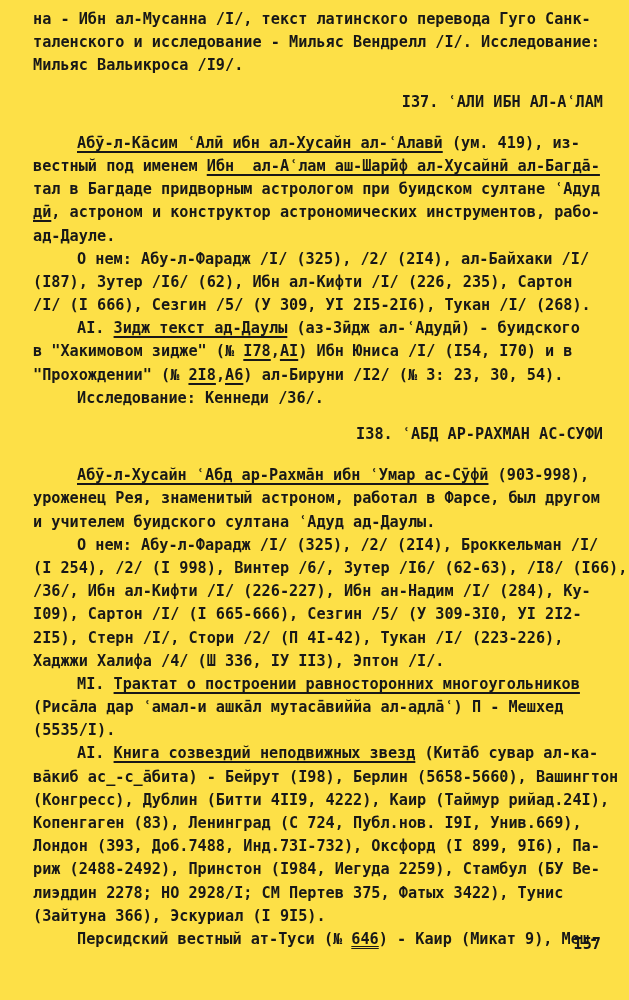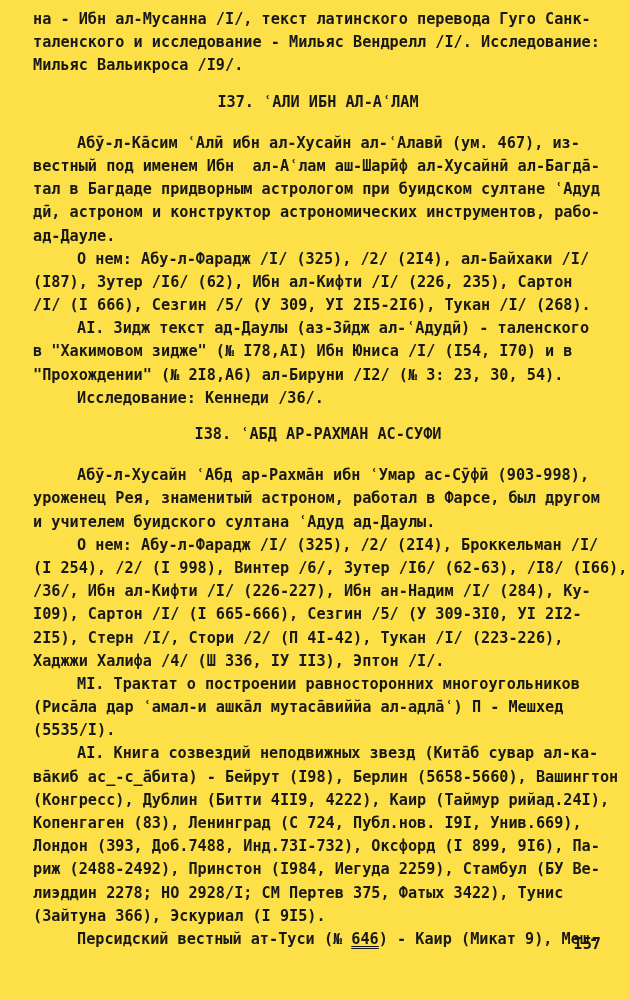--- a/index.html
+++ b/index.html
@@ -18,26 +18,27 @@
     overflow: hidden;
   }
   .para { margin: 0; }
   .line {
     white-space: pre;
     line-height: 23.2px;
     height: 23.2px;
   }
   .ind { padding-left: 44px; }
   .heading {
-    text-align: center;
+    text-align: right;
     line-height: 23.2px;
     height: 23.2px;
     margin: 13px 0 18px 0;
   }
   .u1 {
+    text-decoration: underline;
     text-decoration-thickness: 1.5px;
     text-underline-offset: 3px;
   }
   .u2 {
     text-decoration: underline double;
     text-underline-offset: 2px;
   }
   .pagenum {
     position: absolute;
     right: 28px;
@@ -51,33 +52,33 @@
 
 <div class="page">
   <div id="text-column">
       <div class="para">
         <div class="line"><span>на - Ибн ал-Мусанна /I/, текст латинского перевода Гуго Санк-</span></div>
         <div class="line"><span>таленского и исследование - Мильяс Вендрелл /I/. Исследование:</span></div>
         <div class="line"><span>Мильяс Вальикроса /I9/.</span></div>
       </div>
       <div class="heading">I37. ʿАЛИ ИБН АЛ-АʿЛАМ</div>
       <div class="para">
-        <div class="line ind"><span class="u1">Абӯ-л-Ка̄сим ʿАлӣ ибн ал-Хусайн ал-ʿАлавӣ</span><span> (ум. 467), из-</span></div>
+        <div class="line ind"><span class="u1">Абӯ-л-Ка̄сим ʿАлӣ ибн ал-Хусайн ал-ʿАлавӣ</span><span> (ум. 419), из-</span></div>
         <div class="line"><span>вестный под именем </span><span class="u1">Ибн  ал-Аʿлам аш-Шарӣф ал-Хусайнӣ ал-Багда̄-</span></div>
         <div class="line"><span>тал в Багдаде придворным астрологом при буидском султане ʿАдуд</span></div>
         <div class="line"><span class="u1">дӣ</span><span>, астроном и конструктор астрономических инструментов, рабо-</span></div>
         <div class="line"><span>ад-Дауле.</span></div>
       </div>
       <div class="para">
         <div class="line ind"><span>О нем: Абу-л-Фарадж /I/ (325), /2/ (2I4), ал-Байхаки /I/</span></div>
         <div class="line"><span>(I87), Зутер /I6/ (62), Ибн ал-Кифти /I/ (226, 235), Сартон</span></div>
         <div class="line"><span>/I/ (I 666), Сезгин /5/ (У 309, УI 2I5-2I6), Тукан /I/ (268).</span></div>
       </div>
       <div class="para">
-        <div class="line ind"><span>АI. </span><span class="u1">Зидж текст ад-Даулы</span><span> (аз-Зӣдж ал-ʿАдудӣ) - таленского</span></div>
+        <div class="line ind"><span>АI. </span><span class="u1">Зидж текст ад-Даулы</span><span> (аз-Зӣдж ал-ʿАдудӣ) - буидского</span></div>
         <div class="line"><span>в "Хакимовом зидже" (№ </span><span class="u1">I78</span><span>,</span><span class="u1">АI</span><span>) Ибн Юниса /I/ (I54, I70) и в</span></div>
         <div class="line"><span>"Прохождении" (№ </span><span class="u1">2I8</span><span>,</span><span class="u1">А6</span><span>) ал-Бируни /I2/ (№ 3: 23, 30, 54).</span></div>
       </div>
       <div class="para">
         <div class="line ind"><span>Исследование: Кеннеди /36/.</span></div>
       </div>
       <div class="heading">I38. ʿАБД АР-РАХМАН АС-СУФИ</div>
       <div class="para">
         <div class="line ind"><span class="u1">Абӯ-л-Хусайн ʿАбд ар-Рахма̄н ибн ʿУмар ас-Сӯфӣ</span><span> (903-998),</span></div>
         <div class="line"><span>уроженец Рея, знаменитый астроном, работал в Фарсе, был другом</span></div>

